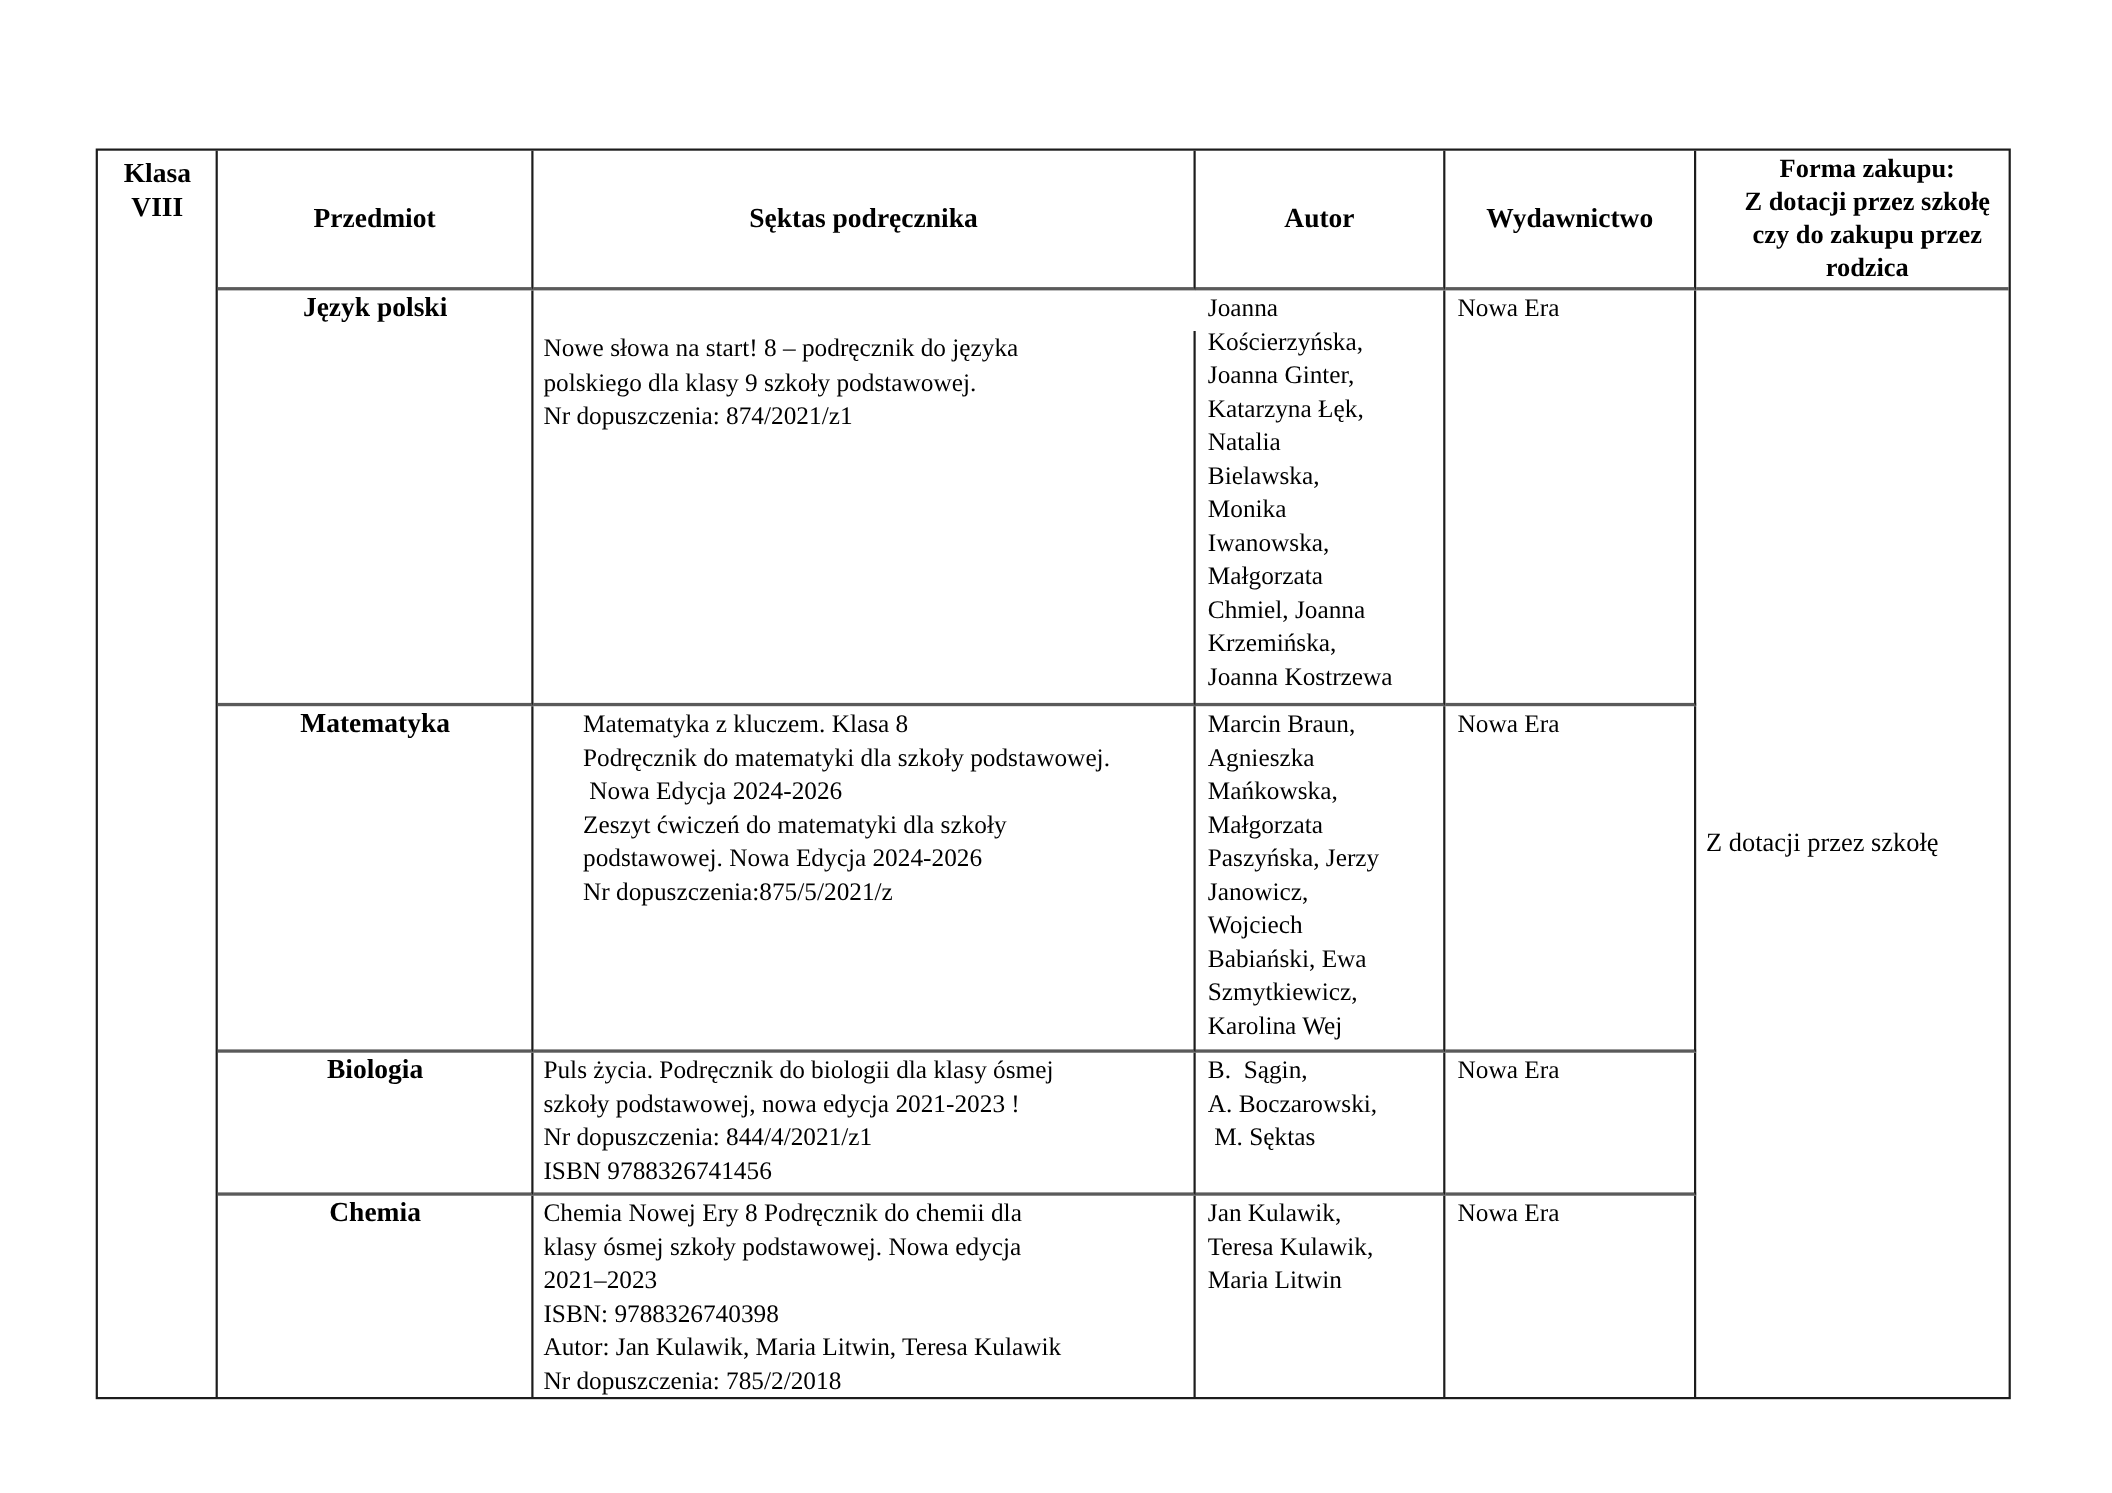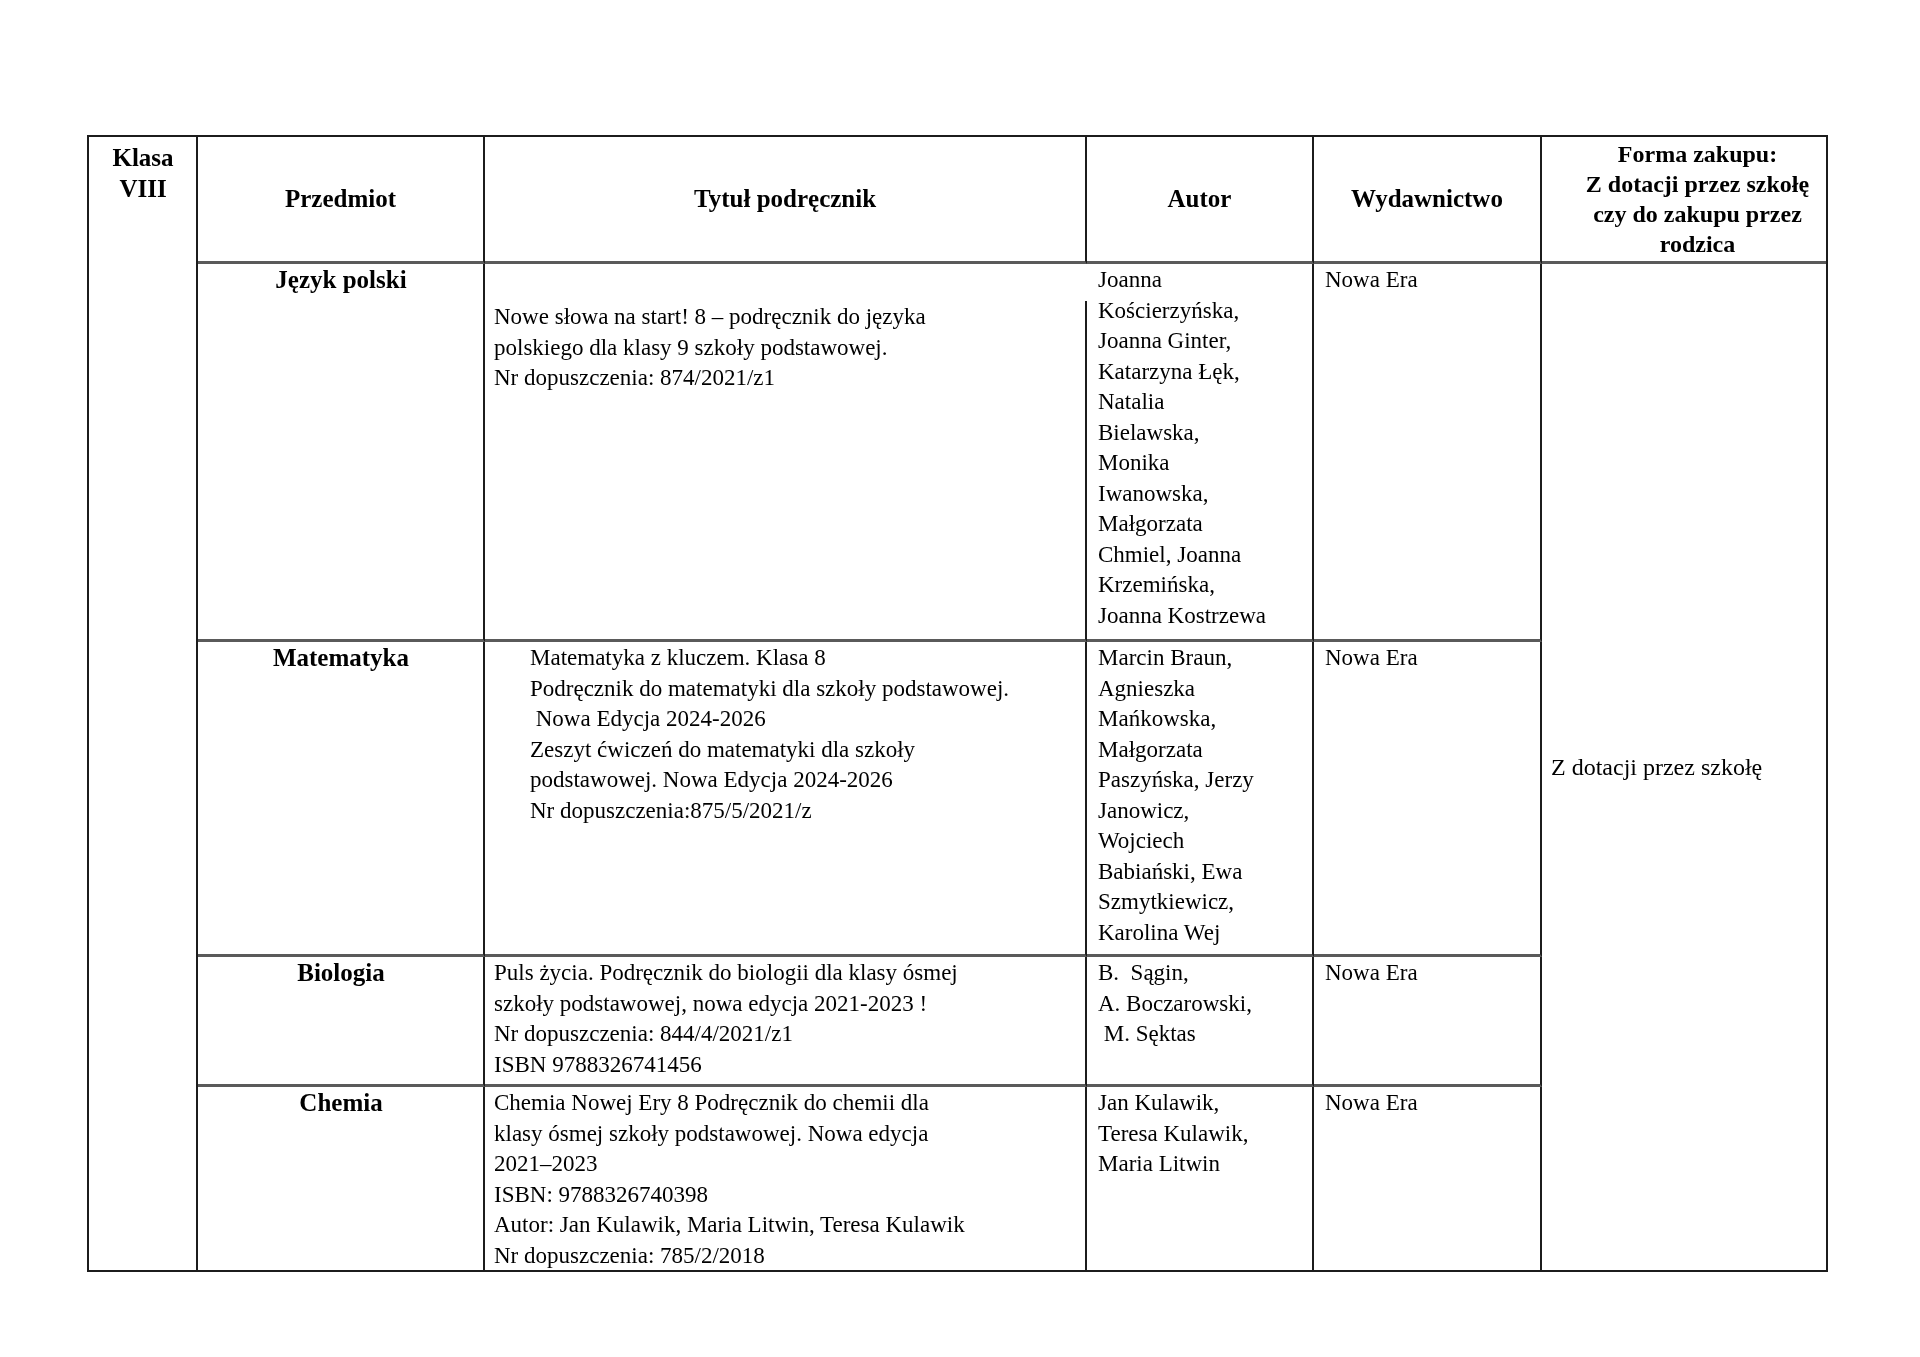--- a/index.html
+++ b/index.html
@@ -83,21 +83,21 @@
 </head>
 <body>
 
 <div class="page">
   <div class="booktable">
 
     <div class="cell klasa-cell no-bottom">Klasa
 VIII</div>
 
     <div class="cell hdr" style="grid-column:2; grid-row:1;">Przedmiot</div>
-    <div class="cell hdr" style="grid-column:3; grid-row:1;">Tytuł podręcznik</div>
+    <div class="cell hdr" style="grid-column:3; grid-row:1;">Sęktas podręcznika</div>
     <div class="cell hdr" style="grid-column:4; grid-row:1;">Autor</div>
     <div class="cell hdr" style="grid-column:5; grid-row:1;">Wydawnictwo</div>
     <div class="cell hdr hdr-forma no-right" style="grid-column:6; grid-row:1;">Forma zakupu:
 Z dotacji przez szkołę
 czy do zakupu przez
 rodzica</div>
 
     <div class="cell subject" style="grid-column:2; grid-row:2;">Język polski</div>
     <div class="cell" style="grid-column:3; grid-row:2;margin-top:37px;">Nowe słowa na start! 8 – podręcznik do języka
 polskiego dla klasy 9 szkoły podstawowej.

